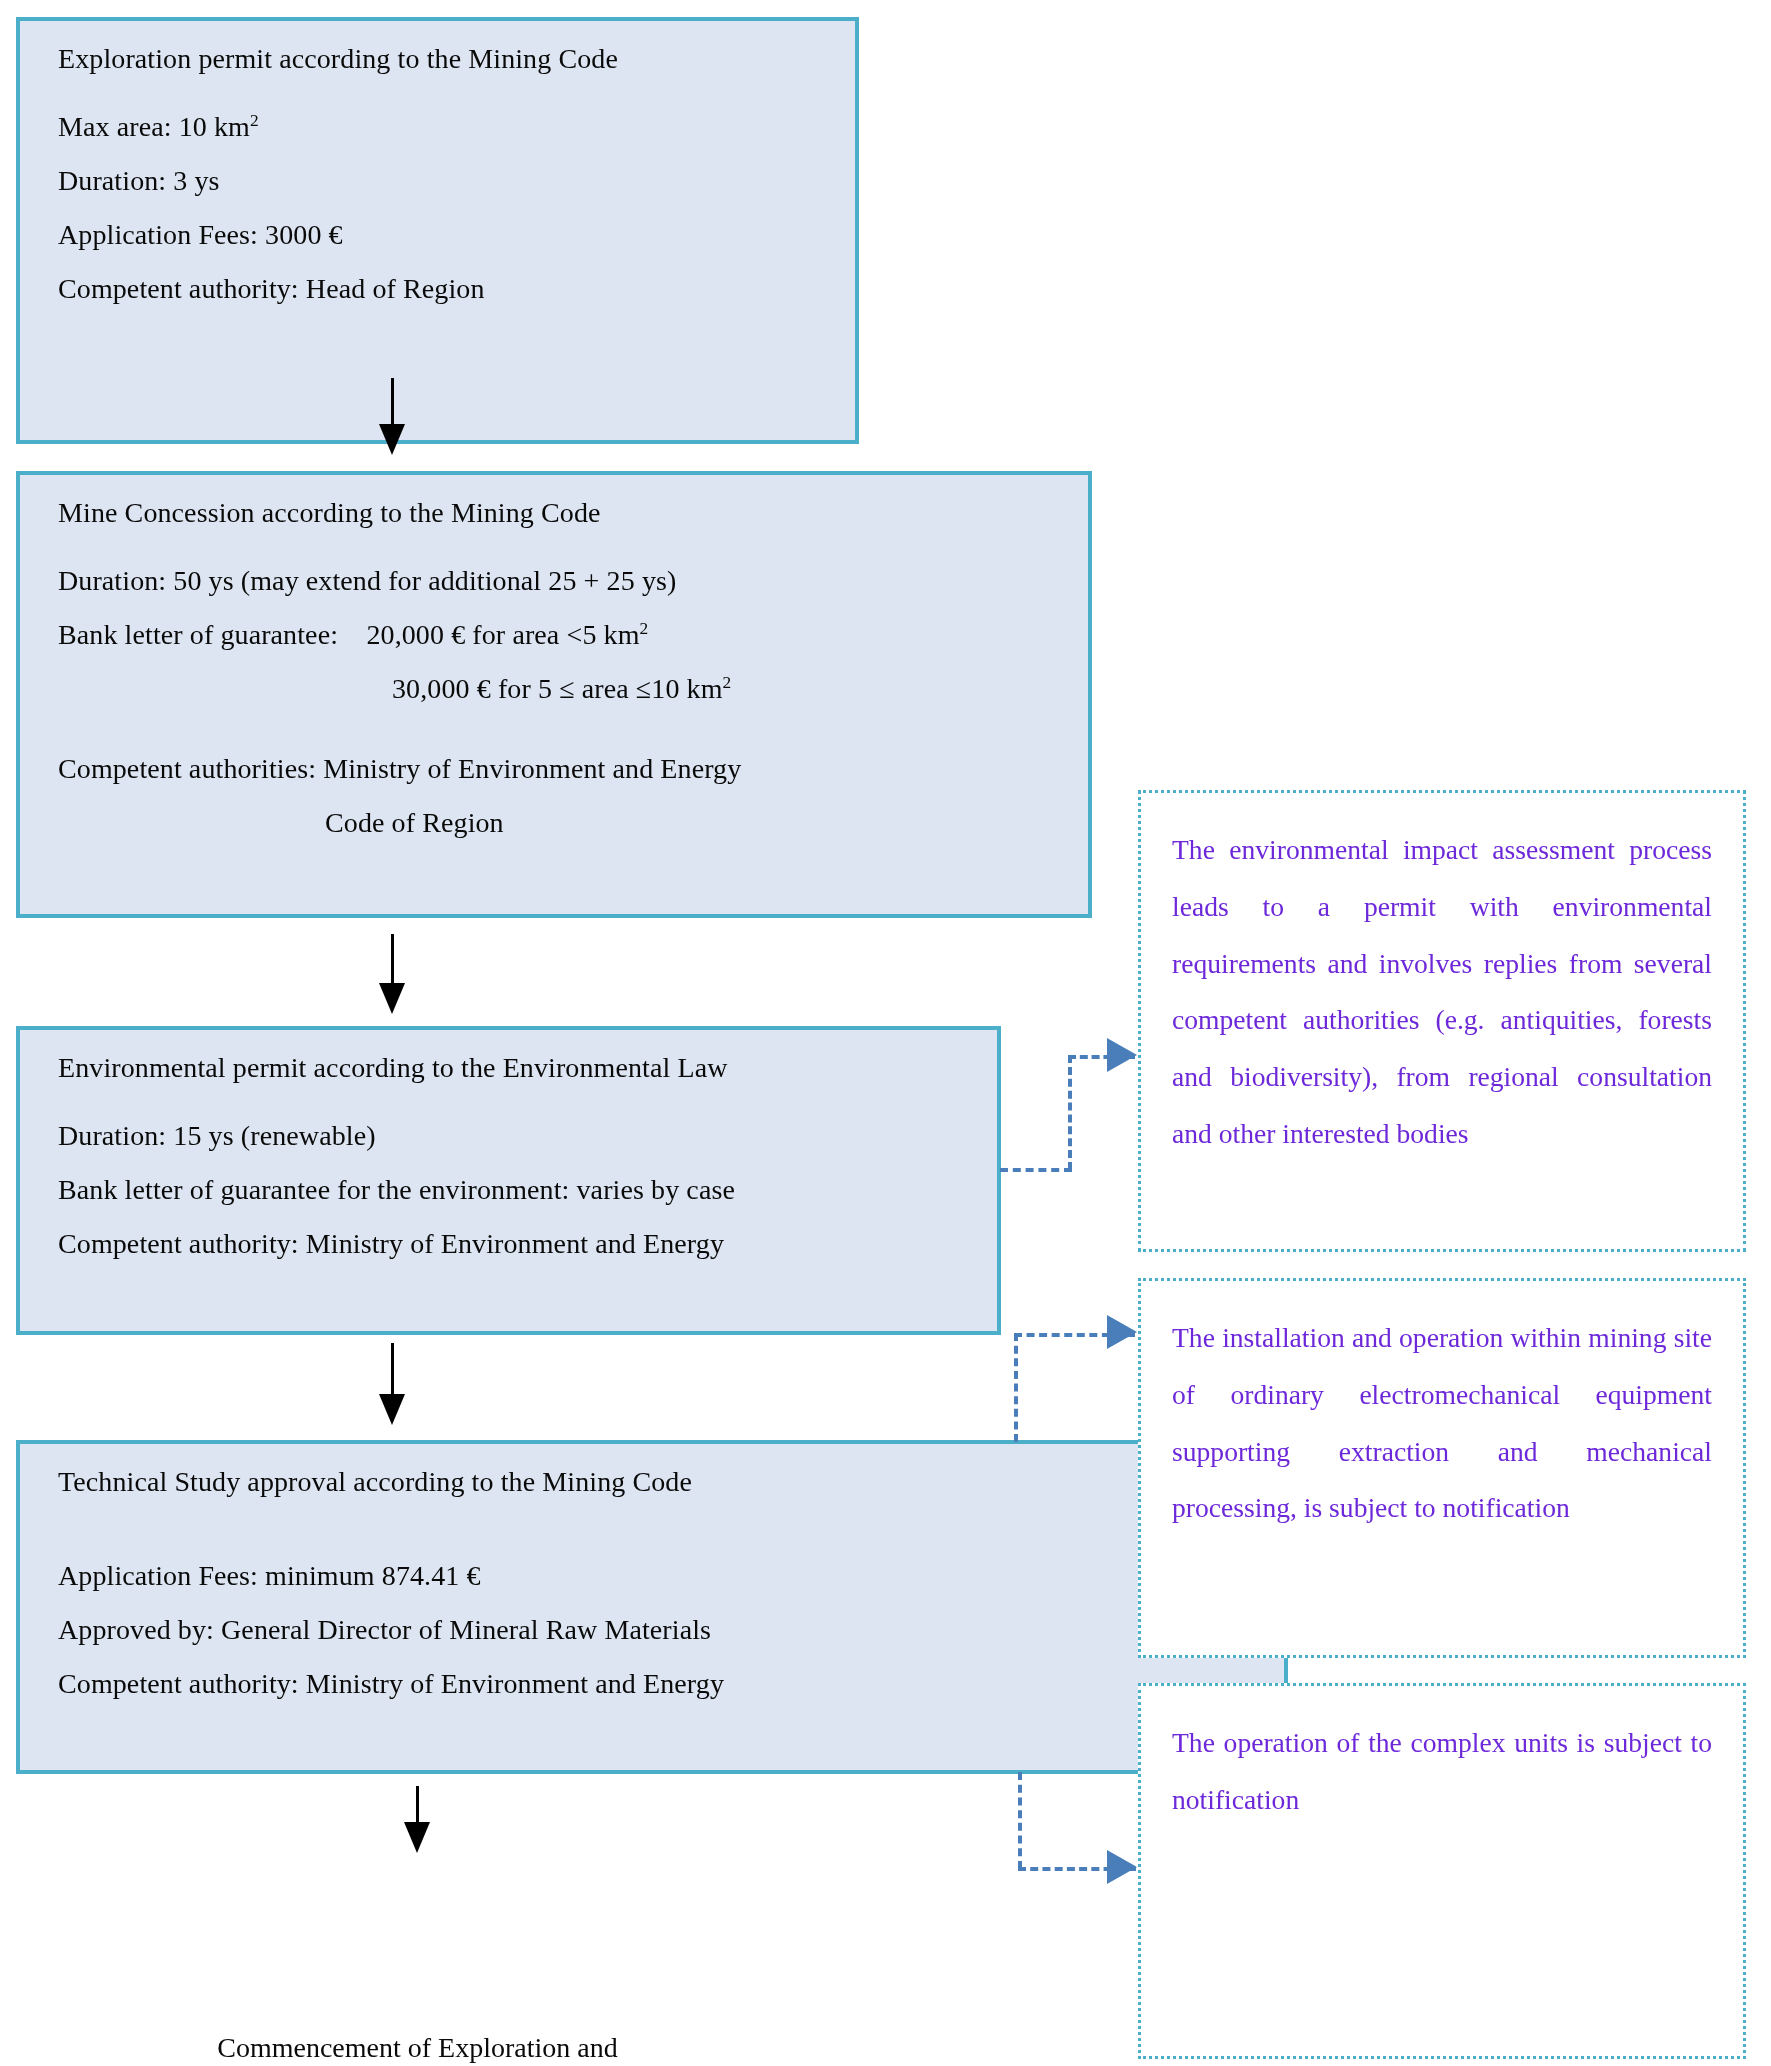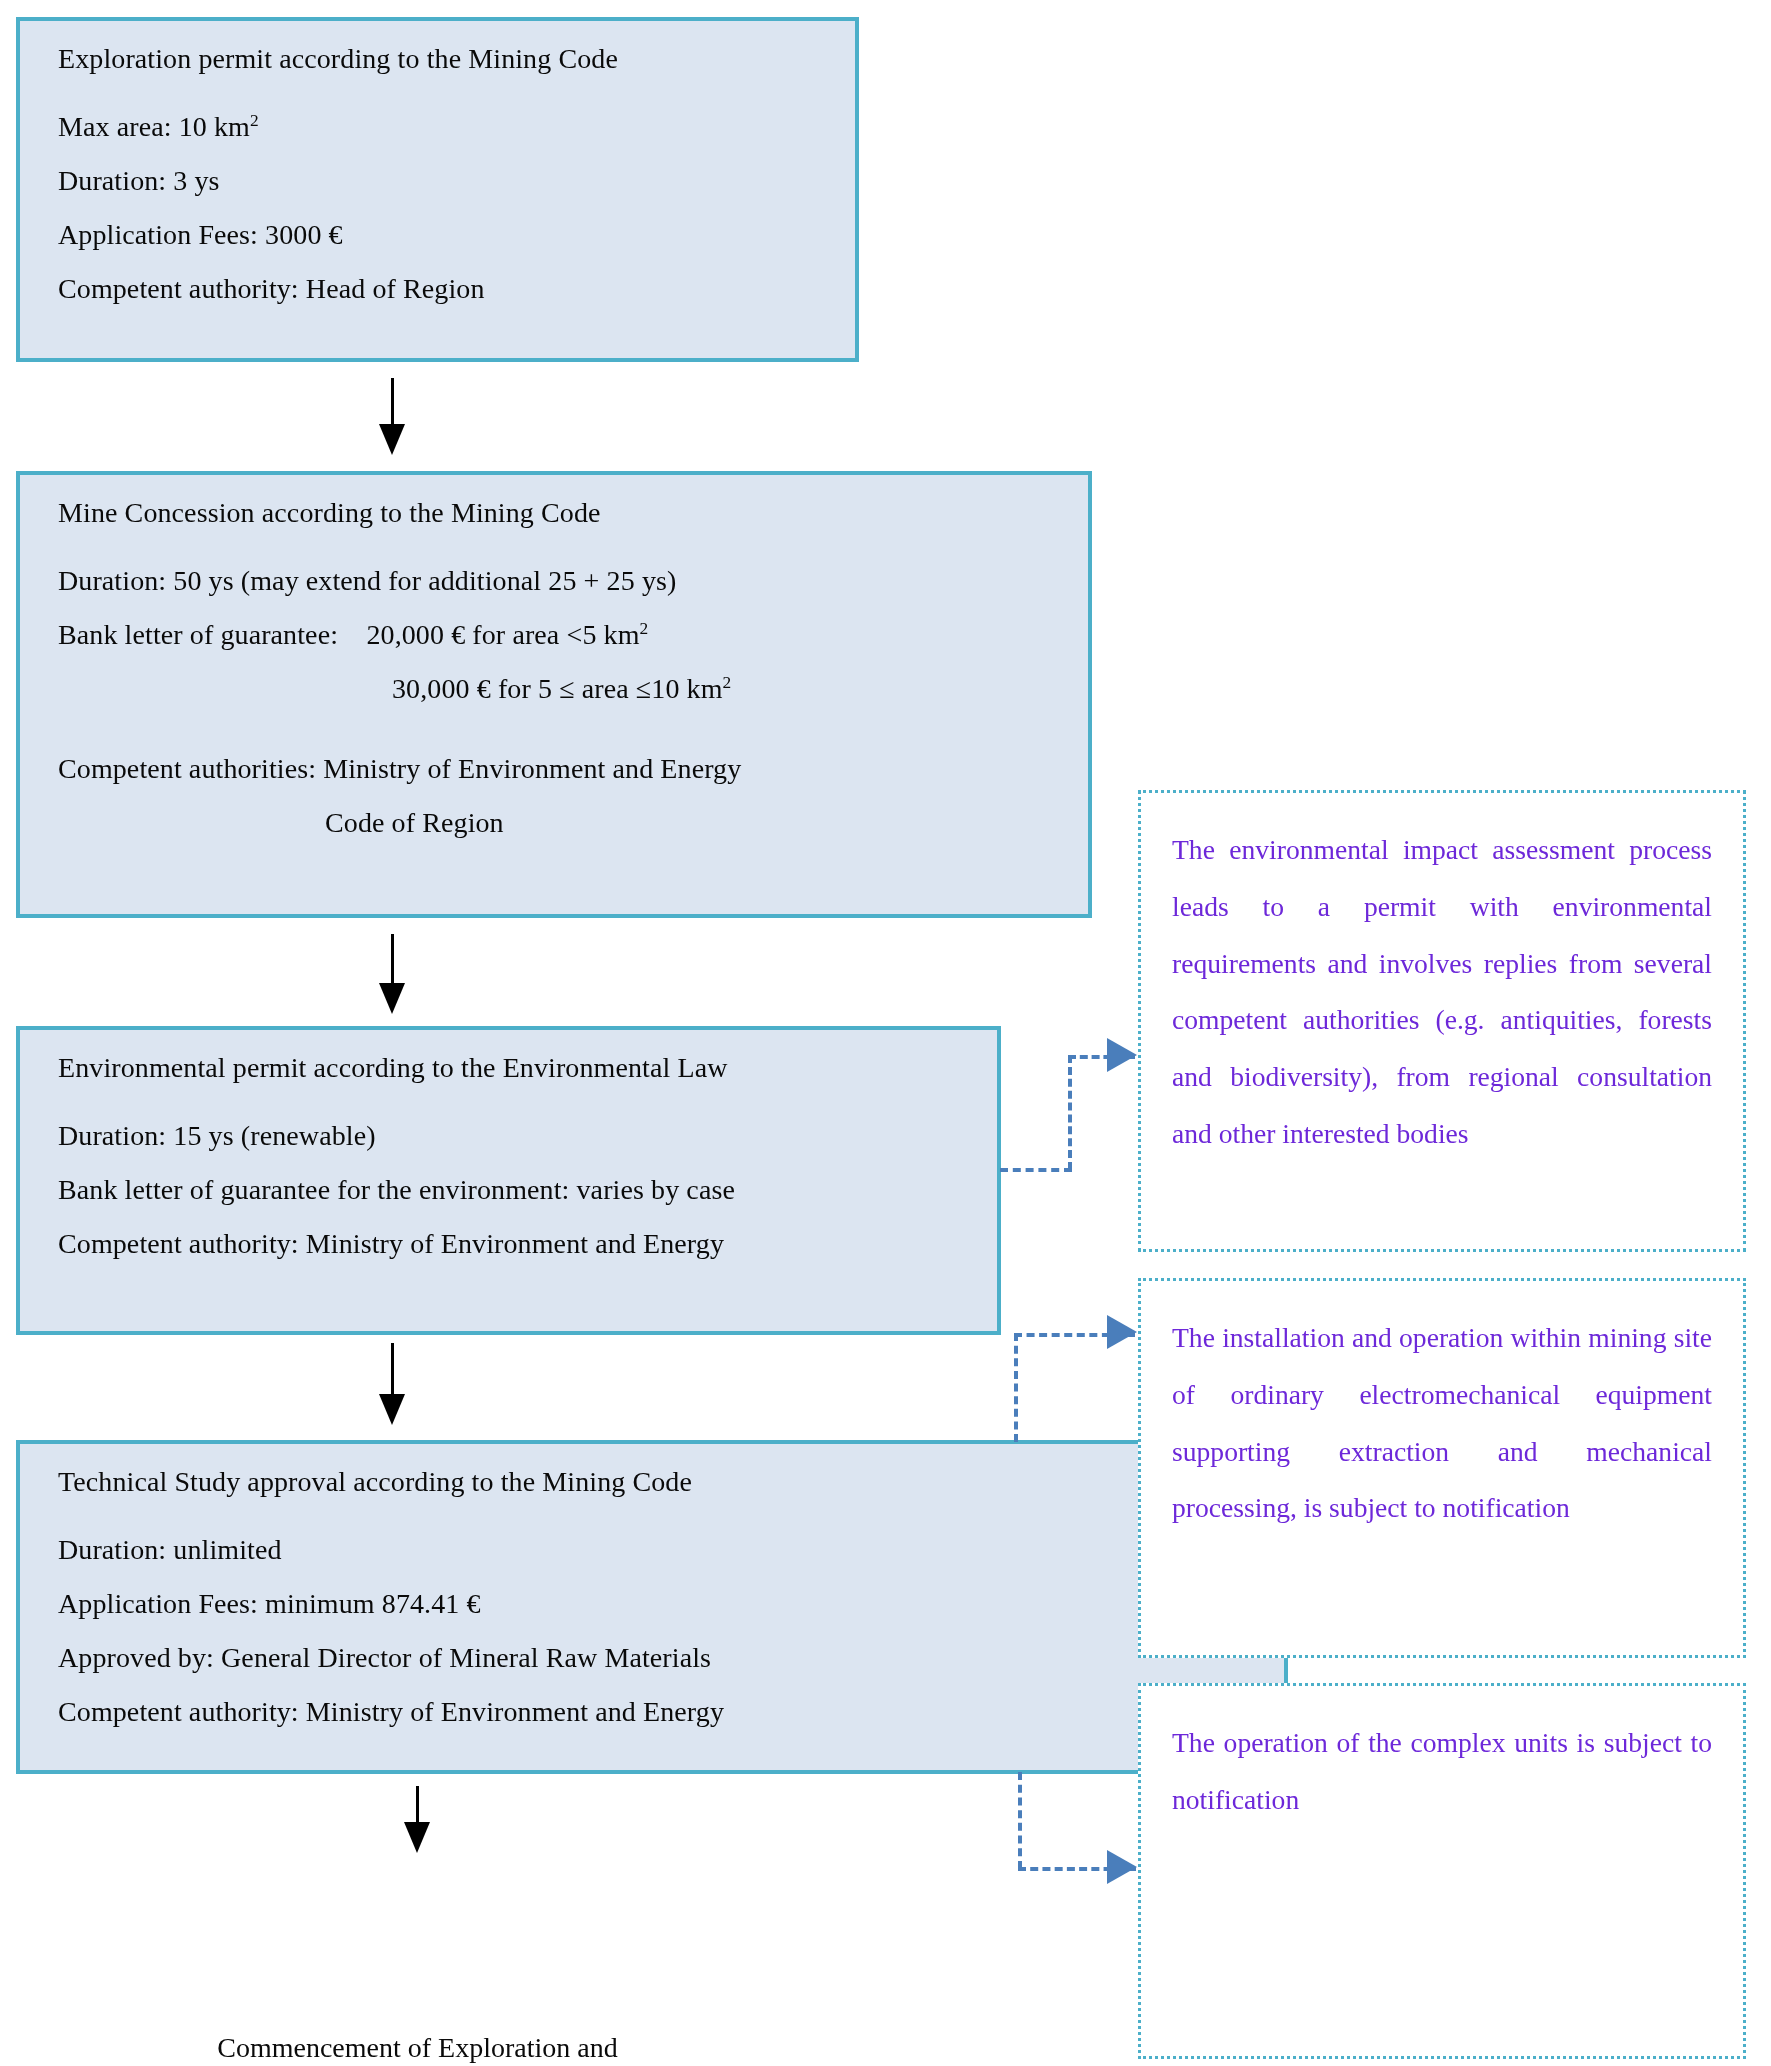--- a/index.html
+++ b/index.html
@@ -97,21 +97,21 @@
     border-top: 17.5px solid transparent;
     border-bottom: 17.5px solid transparent;
     border-left: 30px solid #4A7EBB;
   }
 </style>
 </head>
 <body>
 
 <div id="canvas">
 
-  <div class="flowbox" style="left:16px; top:16.7px; width:843px; height:345px;">
+  <div class="flowbox" style="left:16px; top:16.7px; width:843px; height:427px;">
     <div class="line">Exploration permit according to the Mining Code</div>
     <div class="gap-lg"></div>
     <div class="line">Max area: 10 km<sup>2</sup></div>
     <div class="gap-md"></div>
     <div class="line">Duration: 3 ys</div>
     <div class="gap-md"></div>
     <div class="line">Application Fees: 3000 €</div>
     <div class="gap-md"></div>
     <div class="line">Competent authority: Head of Region</div>
   </div>
@@ -152,21 +152,20 @@
   </div>
 
   <div class="varrow" style="left:378px; top:1343px; width:29px; height:82px;">
     <div class="shaft" style="height:54px;"></div>
     <div class="head"></div>
   </div>
 
   <div class="flowbox" style="left:16px; top:1440px; width:1272px; height:334px;">
     <div class="line">Technical Study approval according to the Mining Code</div>
     <div class="gap-lg"></div>
-    <div class="line">Duration: unlimited</div>
     <div class="gap-md"></div>
     <div class="line">Application Fees: minimum 874.41 €</div>
     <div class="gap-md"></div>
     <div class="line">Approved by: General Director of Mineral Raw Materials</div>
     <div class="gap-md"></div>
     <div class="line">Competent authority: Ministry of Environment and Energy</div>
   </div>
 
   <div class="varrow" style="left:403px; top:1786px; width:29px; height:67px;">
     <div class="shaft" style="height:38px;"></div>

